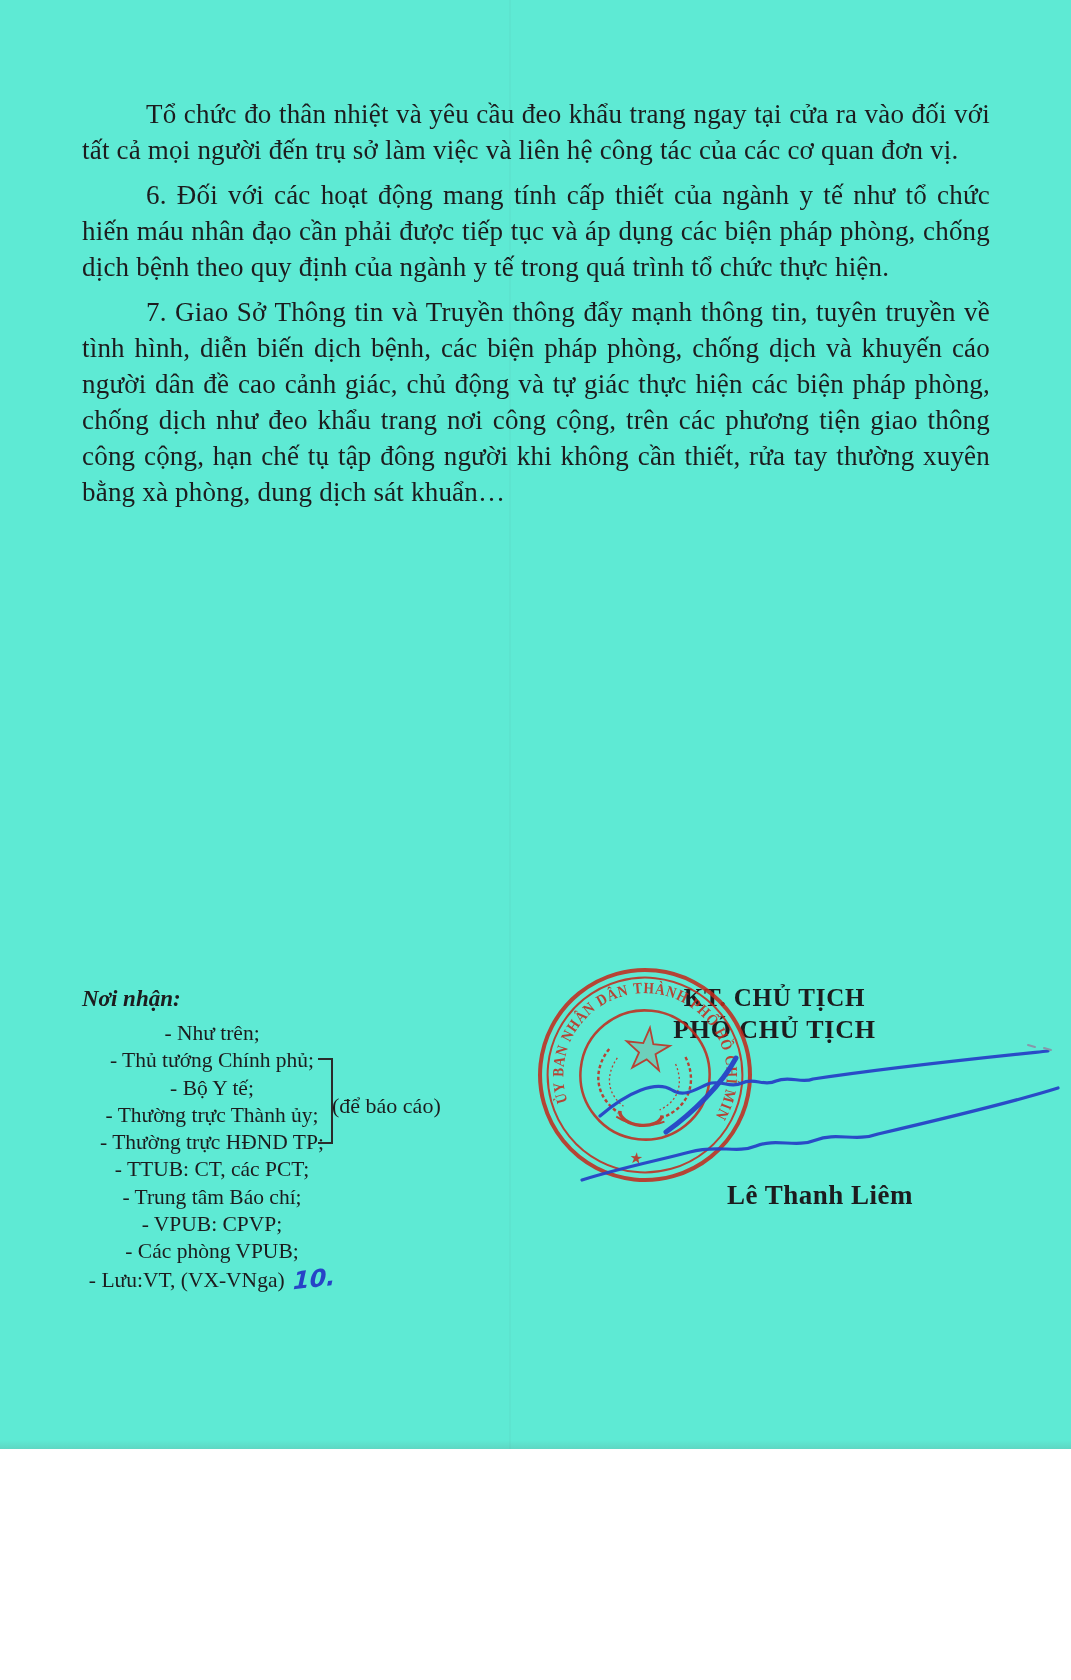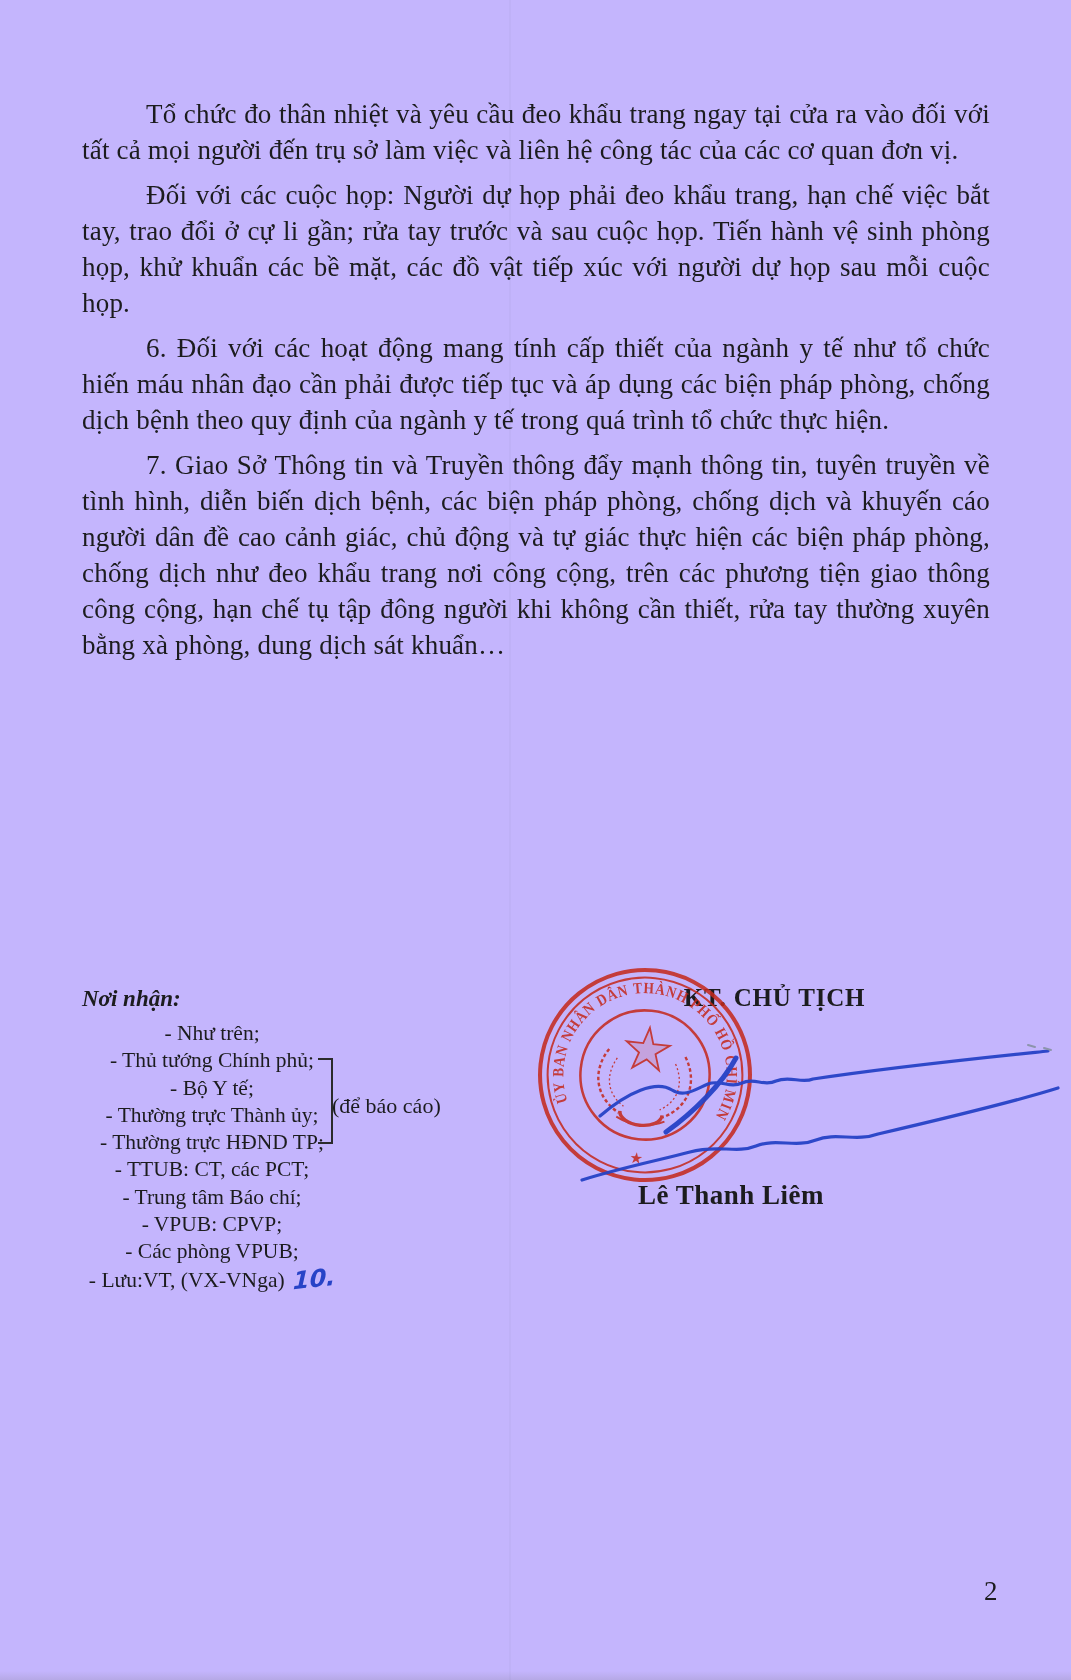--- a/index.html
+++ b/index.html
@@ -1,18 +1,18 @@
 <!DOCTYPE html>
 <html><head>
 <meta charset="utf-8">
 <style>
   html,body { margin:0; padding:0; background:#ffffff; }
   .page {
-    position:relative; width:1071px; height:1680px;
-    background:#c4b5fd;
+    position:relative; width:1071px; height:1449px;
+    background:#5eead4;
     font-family:"Liberation Serif","DejaVu Serif",serif;
     color:#1c1c1e; overflow:hidden;
   }
   
   .fold-line { position:absolute; left:509px; top:0; width:2px; height:100%;
     background:rgba(70,70,65,0.03); }
   .bottom-edge { position:absolute; bottom:0; left:0; width:100%; height:9px;
     background:linear-gradient(to bottom, rgba(0,0,0,0), rgba(95,95,88,0.14)); }
 
   .body-text { position:absolute; left:82px; top:96px; width:908px; }
@@ -34,34 +34,33 @@
     border-top:2px solid #2b2b2b; border-bottom:2px solid #2b2b2b; border-right:2px solid #2b2b2b; }
   .bracket-note { position:absolute; left:332px; top:1093px; font-size:22px; white-space:nowrap; }
 
   .kt-block { position:absolute; left:562px; top:984px; width:425px; text-align:center; font-weight:bold; }
   .kt-line1 { font-size:25px; letter-spacing:0.8px; }
   .kt-line2 { font-size:26px; letter-spacing:0.8px; margin-top:3px; }
 
   .seal { position:absolute; left:536px; top:966px; width:218px; height:218px;
     opacity:0.86; transform:rotate(6deg); }
   .sig-svg { position:absolute; left:460px; top:1028px; }
-  .sig-name { position:absolute; left:638px; top:1180px; width:275px; text-align:left;
+  .sig-name { position:absolute; left:638px; top:1180px; width:275px; text-align:right;
     font-size:27px; font-weight:bold; letter-spacing:0.5px; }
   .page-num { position:absolute; left:984px; top:1576px; font-size:27px; }
 </style>
 </head>
 <body>
 
 <div class="page">
 
   <div class="fold-line"></div>
 
   <div class="body-text">
     <p class="para">Tổ chức đo thân nhiệt và yêu cầu đeo khẩu trang ngay tại cửa ra vào đối với tất cả mọi người đến trụ sở làm việc và liên hệ công tác của các cơ quan đơn vị.</p>
-    <p class="para">Đối với các cuộc họp: Người dự họp phải đeo khẩu trang, hạn chế việc bắt tay, trao đổi ở cự li gần; rửa tay trước và sau cuộc họp. Tiến hành vệ sinh phòng họp, khử khuẩn các bề mặt, các đồ vật tiếp xúc với người dự họp sau mỗi cuộc họp.</p>
     <p class="para">6. Đối với các hoạt động mang tính cấp thiết của ngành y tế như tổ chức hiến máu nhân đạo cần phải được tiếp tục và áp dụng các biện pháp phòng, chống dịch bệnh theo quy định của ngành y tế trong quá trình tổ chức thực hiện.</p>
     <p class="para">7. Giao Sở Thông tin và Truyền thông đẩy mạnh thông tin, tuyên truyền về tình hình, diễn biến dịch bệnh, các biện pháp phòng, chống dịch và khuyến cáo người dân đề cao cảnh giác, chủ động và tự giác thực hiện các biện pháp phòng, chống dịch như đeo khẩu trang nơi công cộng, trên các phương tiện giao thông công cộng, hạn chế tụ tập đông người khi không cần thiết, rửa tay thường xuyên bằng xà phòng, dung dịch sát khuẩn…</p>
   </div>
 
   <div class="recipients">
     <div class="recipients-title">Nơi nhận:</div>
     <div class="recipient-item">- Như trên;</div>
     <div class="recipient-item">- Thủ tướng Chính phủ;</div>
     <div class="recipient-item">- Bộ Y tế;</div>
     <div class="recipient-item">- Thường trực Thành ủy;</div>
@@ -73,20 +72,21 @@
     <div class="recipient-item">
       <span>- Lưu:VT, (VX-VNga)</span><span class="hand-note" style="color:#2743c7;">10.</span>
     </div>
   </div>
 
   <div class="bracket"></div>
   <div class="bracket-note">(để báo cáo)</div>
 
   <div class="kt-block">
     <div class="kt-line1">KT. CHỦ TỊCH</div>
+    <div class="kt-line2">PHÓ CHỦ TỊCH</div>
   </div>
 
   <svg class="seal" viewBox="0 0 216 216">
     <g fill="none" stroke="#c4291c">
       <circle cx="108" cy="108" r="104" stroke-width="4"></circle>
       <circle cx="108" cy="108" r="96.5" stroke-width="2"></circle>
       <circle cx="108" cy="108" r="64" stroke-width="2.5"></circle>
 
       <path d="M108,61 L113,76.7 L129.5,76.7 L116.2,86.4 L121.3,102 L108,92.4 L94.7,102 L99.8,86.4 L86.5,76.7 L103,76.7 Z" stroke-width="1.8" fill="rgba(196,41,28,0.16)"></path>
 

